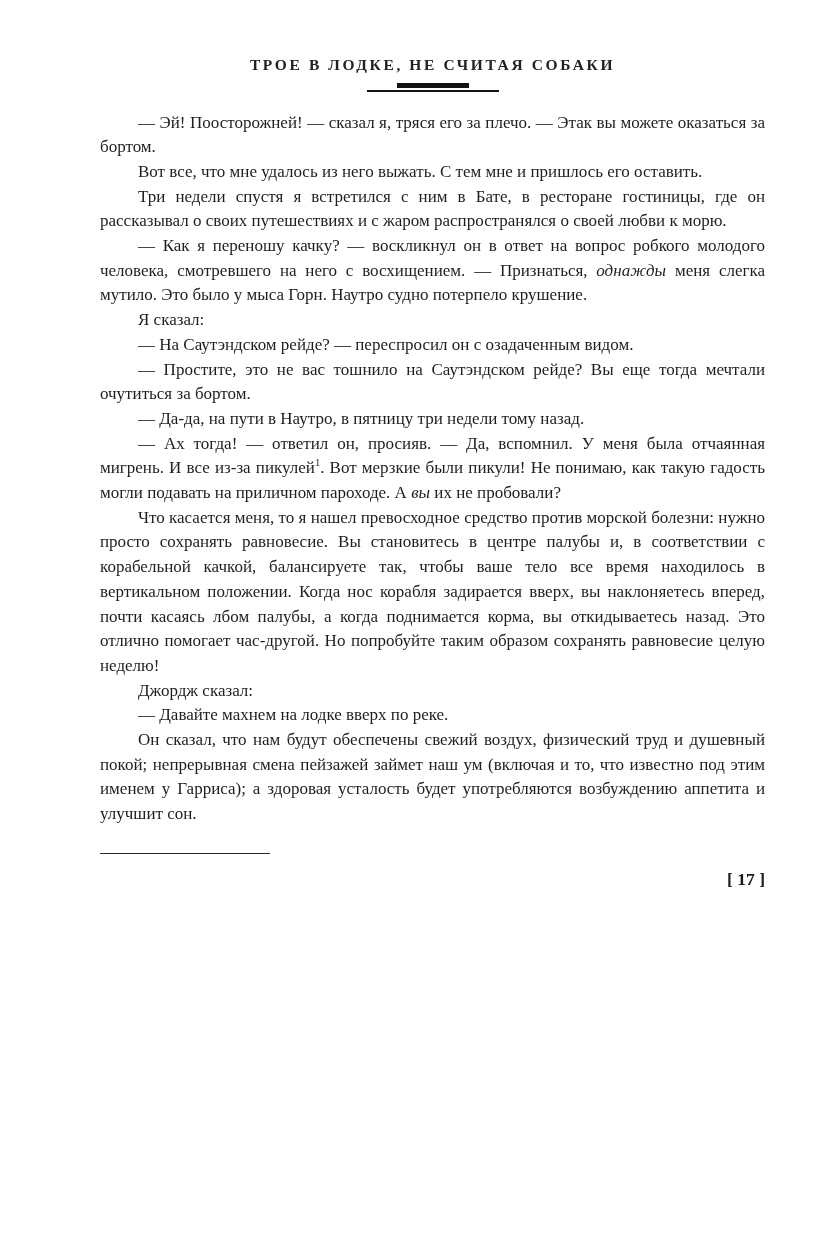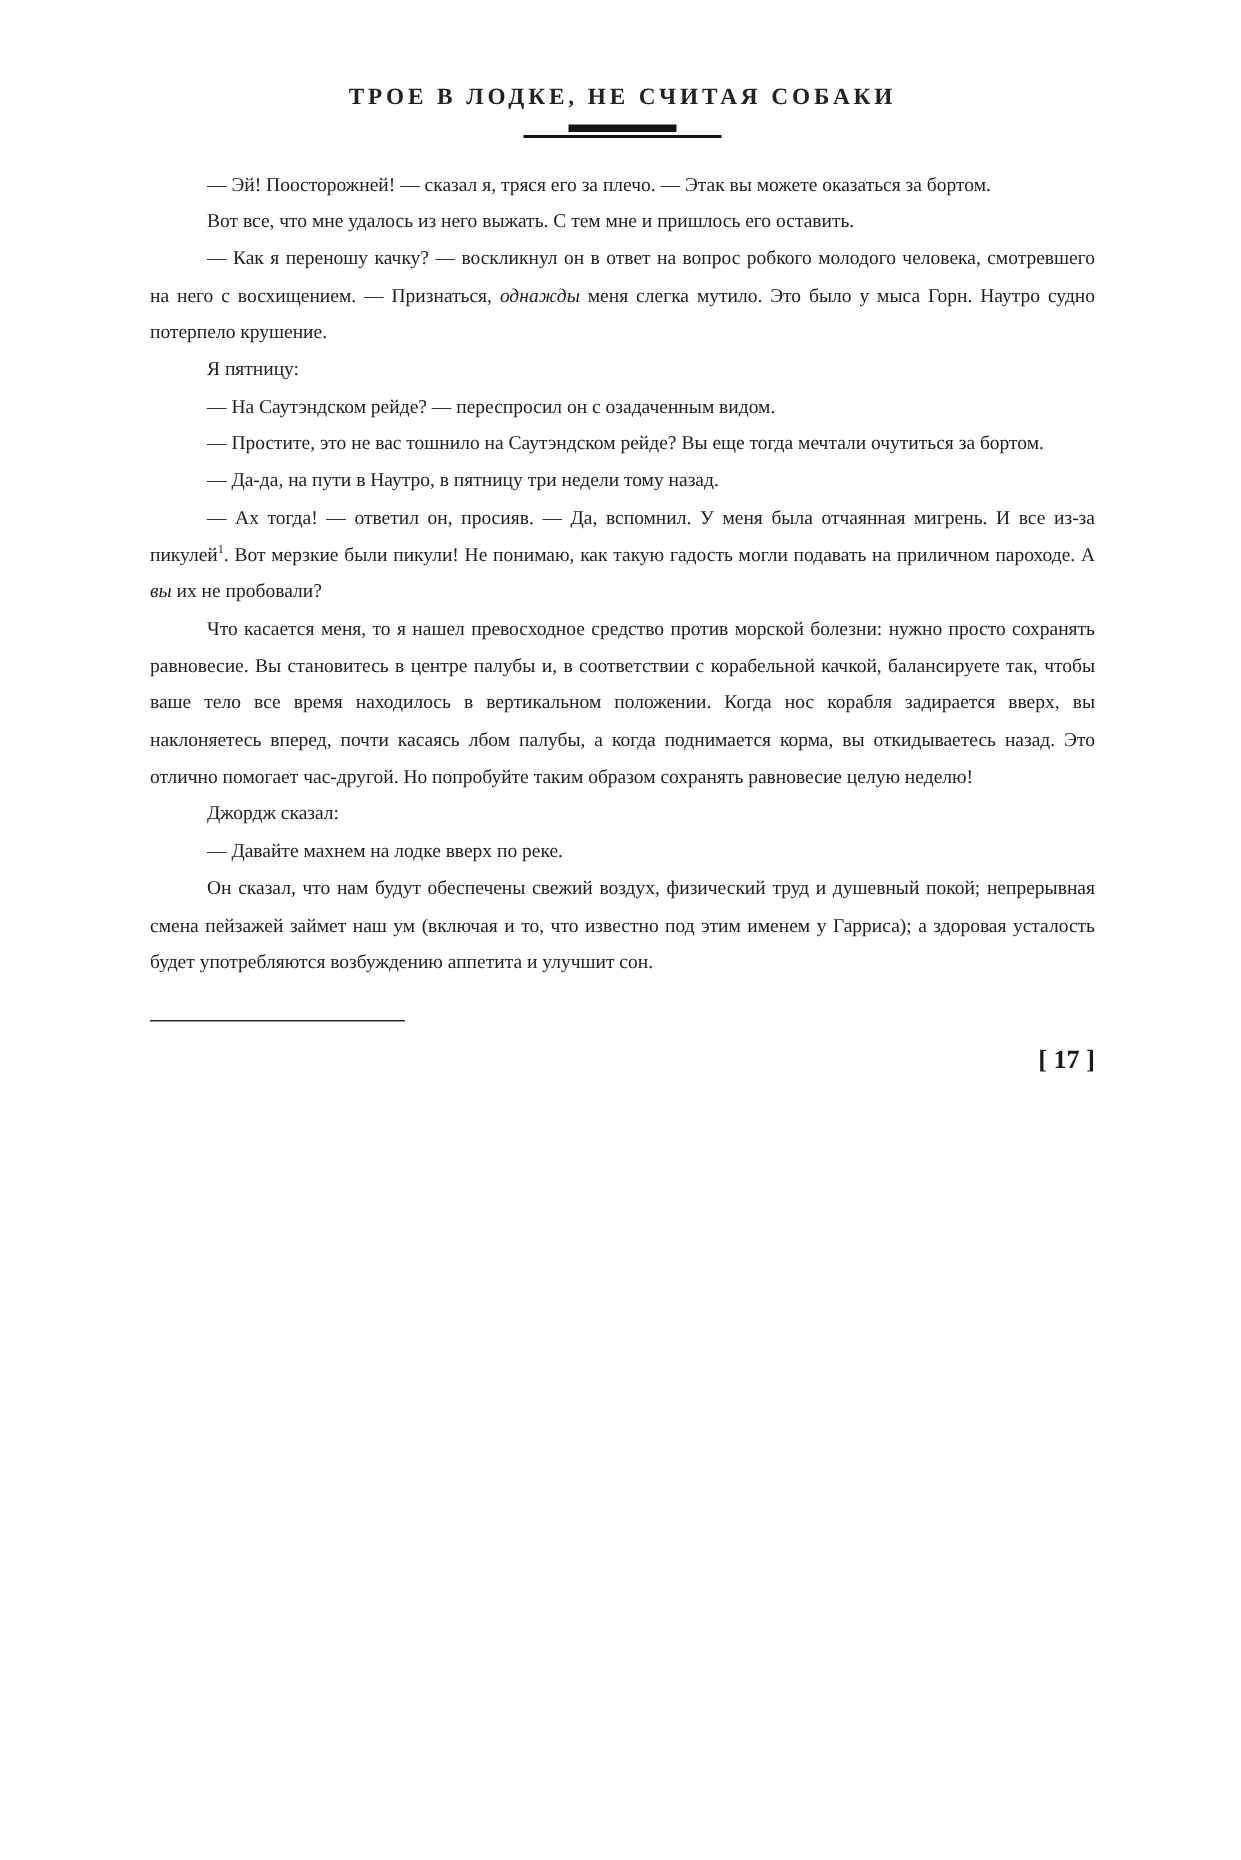--- a/index.html
+++ b/index.html
@@ -7,21 +7,21 @@
     padding: 0;
     background: #ffffff;
   }
   .page {
     position: relative;
     width: 827px;
     height: 892px;
     margin: 0 auto;
     background: #ffffff;
     box-sizing: border-box;
-    padding: 56px 97px 0 100px;
+    padding: 56px 62px 0 100px;
     font-family: "Liberation Serif", "DejaVu Serif", serif;
     color: #1e1e1e;
     overflow: hidden;
   }
   .running-head {
     text-align: center;
     font-weight: bold;
     font-size: 15.5px;
     letter-spacing: 2.6px;
     color: #222222;
@@ -38,21 +38,21 @@
     margin: 0 auto;
   }
   .ornament .bar-thin {
     width: 132px;
     height: 2px;
     background: #141414;
     margin: 2px auto 0 auto;
   }
   .body-text {
     margin-top: 19px;
-    font-size: 13px;
+    font-size: 17px;
     line-height: 24.7px;
     text-align: justify;
     hyphens: auto;
     -webkit-hyphens: auto;
   }
   .para {
     margin: 0;
     text-indent: 38px;
   }
   .body-text i, .footnote i {
@@ -94,22 +94,23 @@
 
 <div class="page">
   <div class="running-head">ТРОЕ В ЛОДКЕ, НЕ СЧИТАЯ СОБАКИ</div>
   <div class="ornament">
     <div class="bar-thick"></div>
     <div class="bar-thin"></div>
   </div>
   <div class="body-text">
       <p class="para"><span>— Эй! Поосторожней! — сказал я, тряся его за плечо. — Этак вы можете оказаться за бортом.</span></p>
       <p class="para"><span>Вот все, что мне удалось из него выжать. С тем мне и пришлось его оставить.</span></p>
+      <p class="para"><span>Три недели спустя я встретился с ним в Бате, в ресторане гостиницы, где он рассказывал о своих путешествиях и с жаром распространялся о своей любви к морю.</span></p>
       <p class="para"><span>— Как я переношу качку? — воскликнул он в ответ на вопрос робкого молодого человека, смотревшего на него с восхищением. — Признаться, </span><i>однажды</i><span> меня слегка мутило. Это было у мыса Горн. Наутро судно потерпело крушение.</span></p>
-      <p class="para"><span>Я пятницу:</span></p>
+      <p class="para"><span>Я сказал:</span></p>
       <p class="para"><span>— На Саутэндском рейде? — переспросил он с озадаченным видом.</span></p>
       <p class="para"><span>— Простите, это не вас тошнило на Саутэндском рейде? Вы еще тогда мечтали очутиться за бортом.</span></p>
       <p class="para"><span>— Да-да, на пути в Наутро, в пятницу три недели тому назад.</span></p>
       <p class="para"><span>— Ах тогда! — ответил он, просияв. — Да, вспомнил. У меня была отчаянная мигрень. И все из-за пикулей</span><sup>1</sup><span>. Вот мерзкие были пикули! Не понимаю, как такую гадость могли подавать на приличном пароходе. А </span><i>вы</i><span> их не пробовали?</span></p>
       <p class="para"><span>Что касается меня, то я нашел превосходное средство против морской болезни: нужно просто сохранять равновесие. Вы становитесь в центре палубы и, в соответствии с корабельной качкой, балансируете так, чтобы ваше тело все время находилось в вертикальном положении. Когда нос корабля задирается вверх, вы наклоняетесь вперед, почти касаясь лбом палубы, а когда поднимается корма, вы откидываетесь назад. Это отлично помогает час-другой. Но попробуйте таким образом сохранять равновесие целую неделю!</span></p>
       <p class="para"><span>Джордж сказал:</span></p>
       <p class="para"><span>— Давайте махнем на лодке вверх по реке.</span></p>
       <p class="para"><span>Он сказал, что нам будут обеспечены свежий воздух, физический труд и душевный покой; непрерывная смена пейзажей займет наш ум (включая и то, что известно под этим именем у Гарриса); а здоровая усталость будет употребляются возбуждению аппетита и улучшит сон.</span></p>
     </div>
   <div class="footnote-sep"></div>

